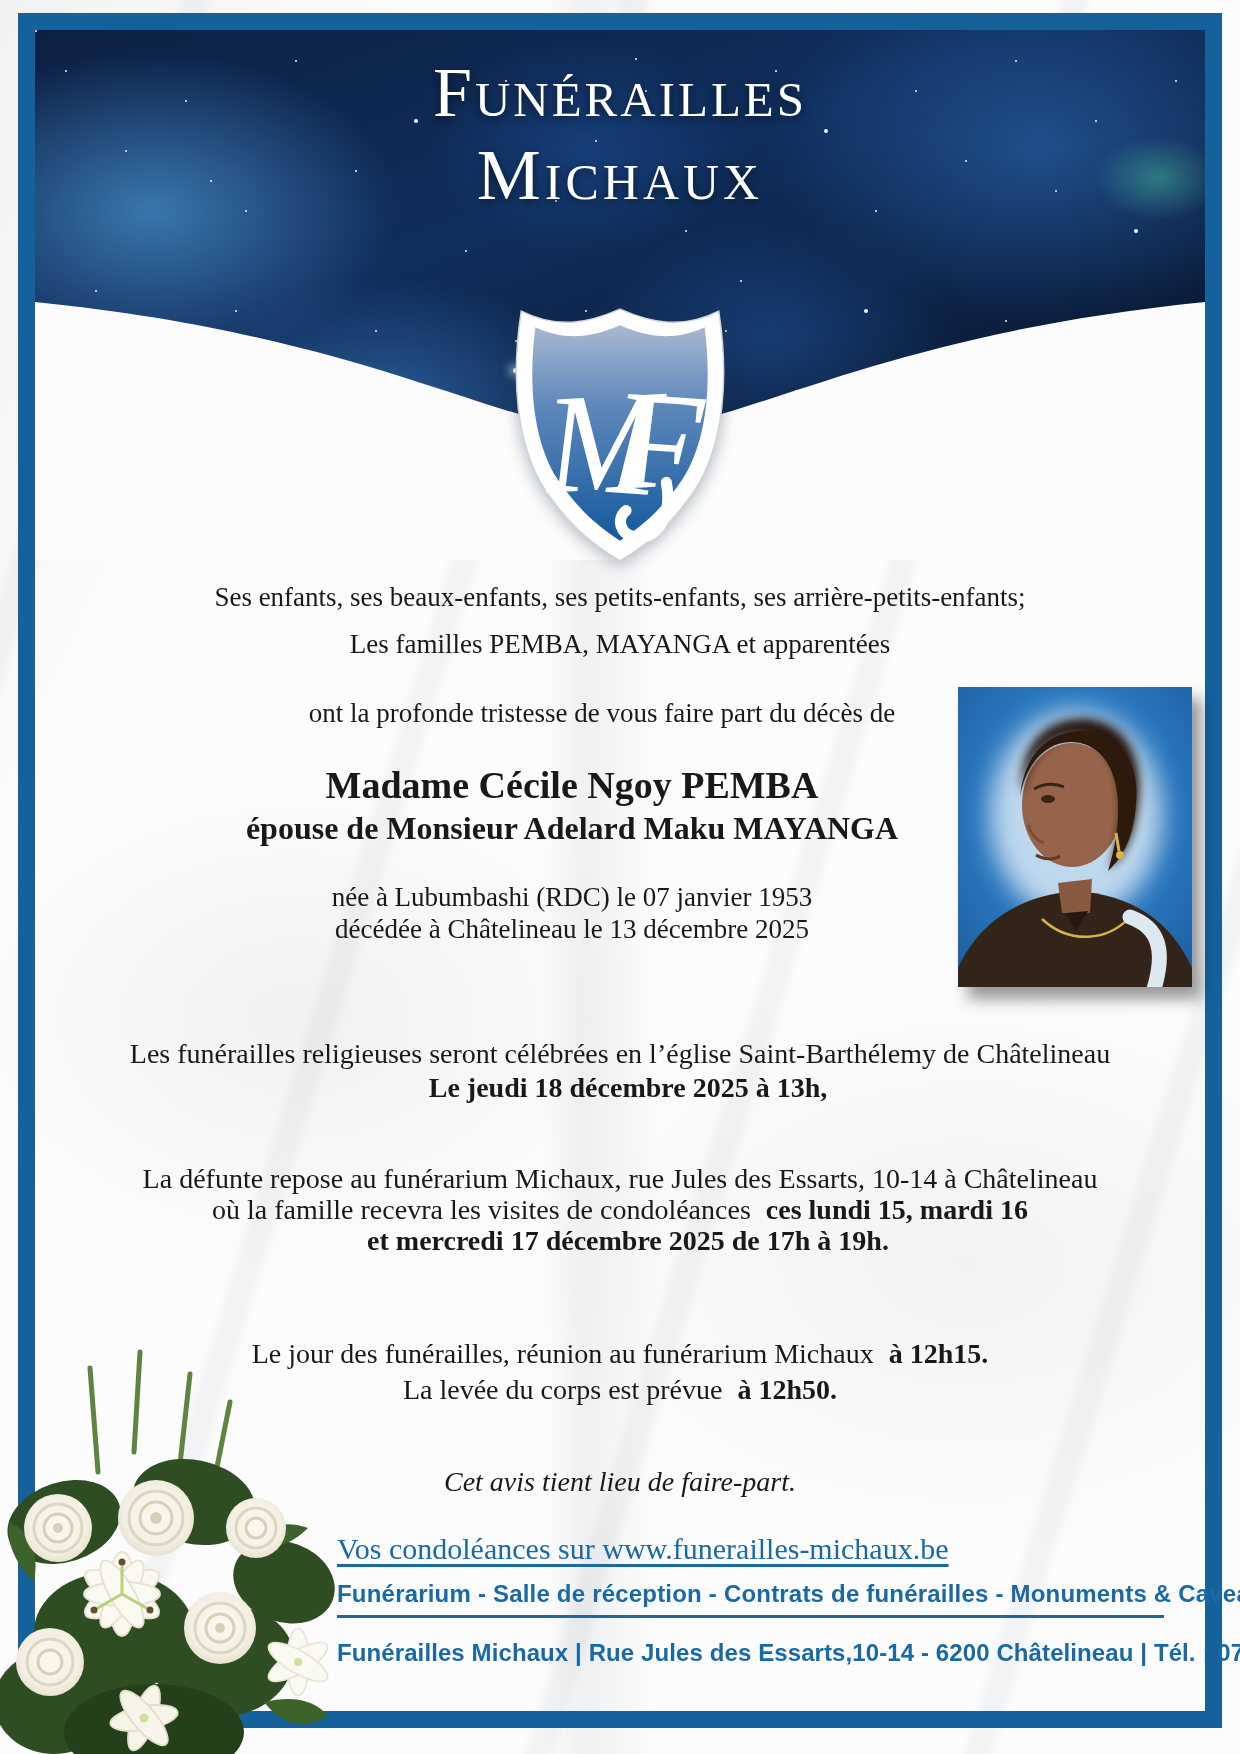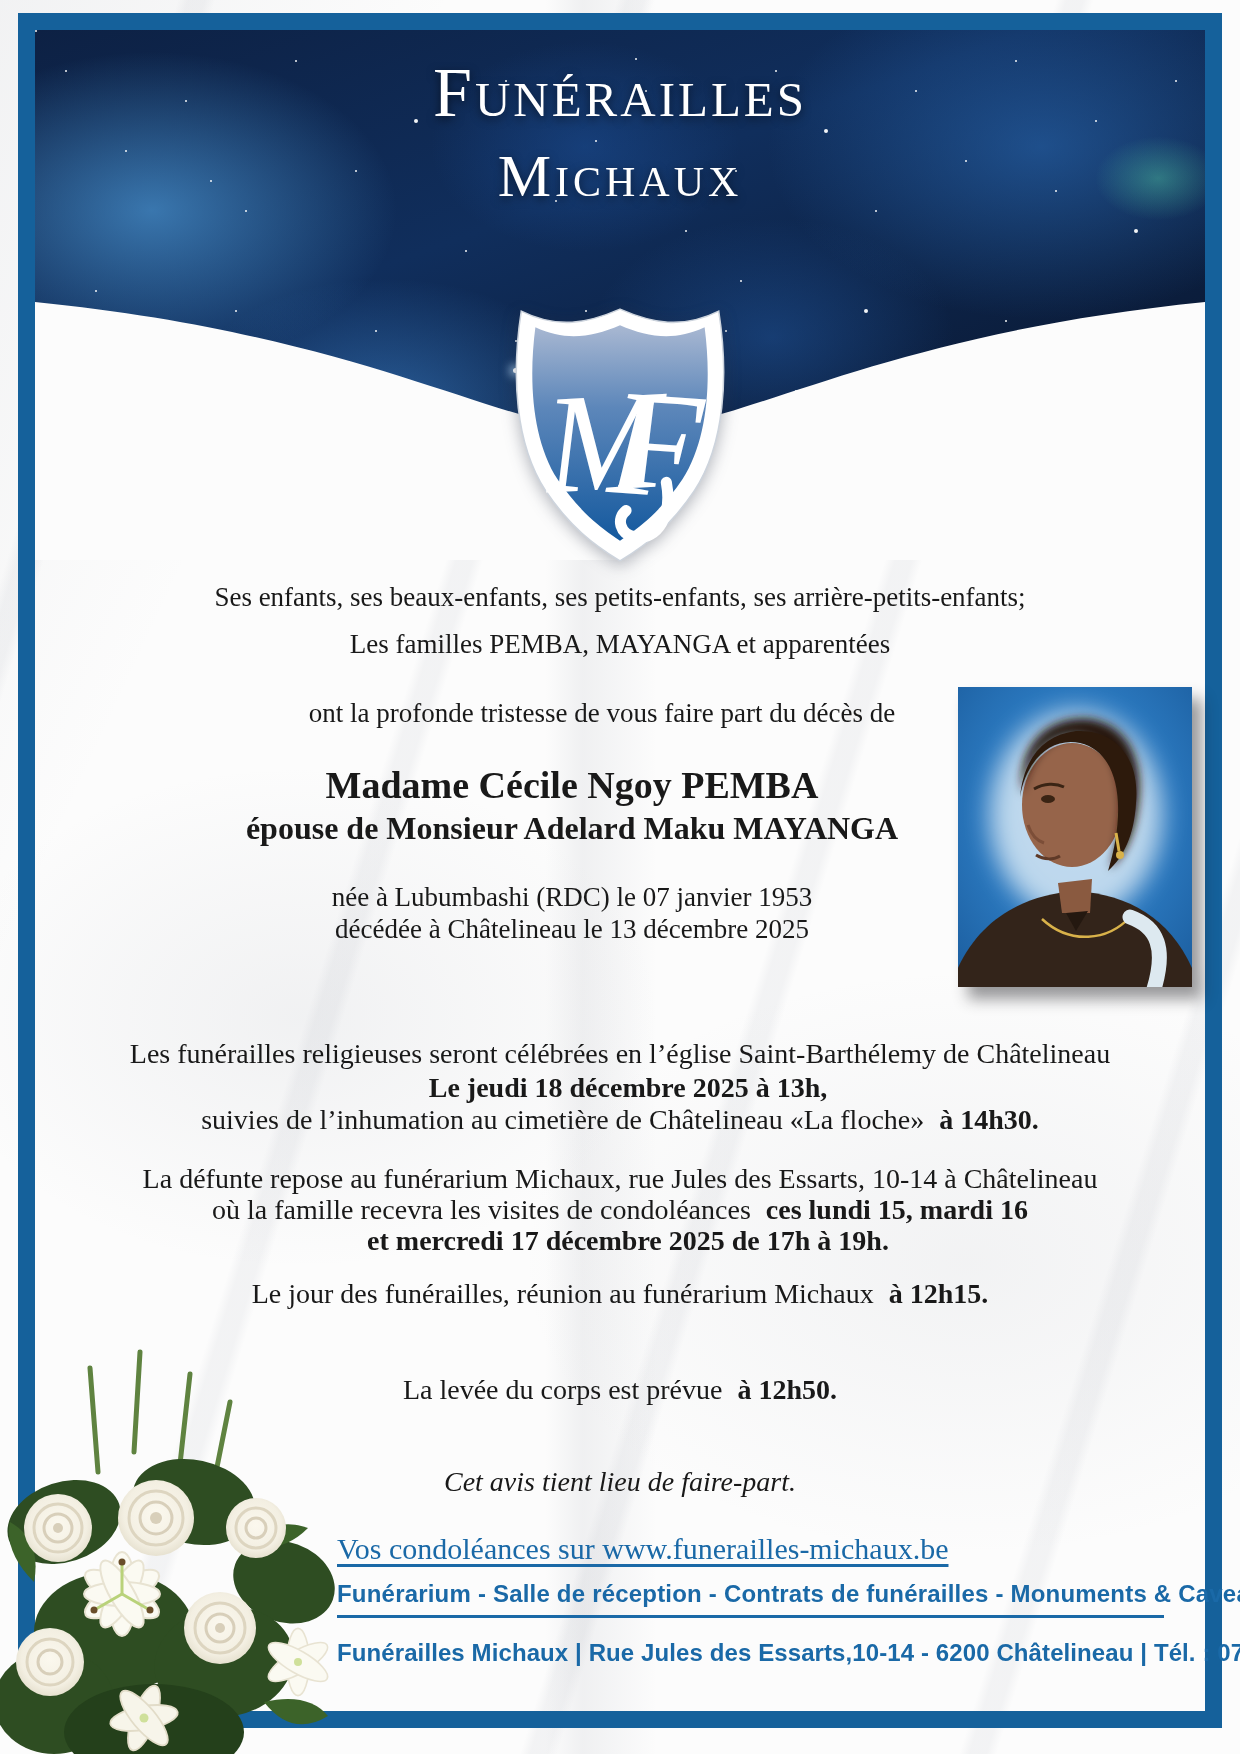--- a/index.html
+++ b/index.html
@@ -37,21 +37,21 @@
       130px 320px 0 #fff, 200px 280px 0 #fff, 270px 350px 0 #fff, 340px 300px 0 #fff, 410px 370px 0 1px #fff,
       480px 310px 0 #fff, 550px 280px 0 #fff, 620px 340px 0 #fff, 690px 300px 0 #fff, 760px 360px 0 #fff,
       830px 280px 0 1px #fff, 900px 330px 0 #fff, 970px 290px 0 #fff, 1040px 350px 0 #fff, 1110px 300px 0 #fff,
       40px 400px 0 #fff, 160px 420px 0 #fff, 300px 430px 0 #fff, 520px 420px 0 #fff, 760px 430px 0 #fff,
       980px 410px 0 #fff, 1120px 390px 0 #fff, 600px 28px 0 #fff, 705px 250px 0 #fff, 175px 150px 0 #fff;}
   .bright-star{position:absolute;left:478px;top:338px;width:5px;height:5px;border-radius:50%;background:#fff;
     box-shadow:0 0 10px 3px rgba(190,225,255,.9), 26px 28px 0 1px #fff;}
   .brand{position:absolute;top:26px;left:0;right:0;text-align:center;color:#fff;
     text-shadow:0 3px 10px rgba(0,0,0,.55);}
   .brand-1{font-variant:small-caps;font-size:70px;letter-spacing:3px;line-height:1.05;}
-  .brand-2{font-variant:small-caps;font-size:60px;letter-spacing:4px;line-height:1.0;margin-top:16px;text-align:center;}
+  .brand-2{font-variant:small-caps;font-size:72px;letter-spacing:4px;line-height:1.0;margin-top:9px;text-align:center;}
   .curve-svg{position:absolute;left:0;bottom:0;width:1170px;height:530px;}
   
   .shield{position:absolute;left:497px;top:295px;width:246px;height:272px;z-index:4;
     filter:drop-shadow(0 4px 8px rgba(40,50,70,.35));}
   
   .photo{position:absolute;left:958px;top:687px;width:234px;height:300px;z-index:3;
     box-shadow:10px 12px 14px rgba(30,30,35,.45);}
   
   .flowers{position:absolute;left:-6px;top:1332px;width:352px;height:430px;z-index:6;}
   
@@ -143,27 +143,26 @@
   <div class="tline sz27" style="top:629px">Les familles PEMBA, MAYANGA et apparentées</div>
   <div class="tline sz27 pr36" style="top:698px">ont la profonde tristesse de vous faire part du décès de</div>
 
   <div class="tline spouse pr96" style="top:810px">épouse de Monsieur Adelard Maku MAYANGA</div>
   <div class="tline name pr96" style="top:764px">Madame Cécile Ngoy PEMBA</div>
   <div class="tline sz27 pr96" style="top:882px">née à Lubumbashi (RDC) le 07 janvier 1953</div>
   <div class="tline sz27 pr96" style="top:914px">décédée à Châtelineau le 13 décembre 2025</div>
 
   <div class="tline sz28" style="top:1038px">Les funérailles religieuses seront célébrées en l’église Saint-Barthélemy de Châtelineau</div>
   <div class="tline sz28 b" style="top:1072px">Le jeudi 18 décembre 2025 à 13h,</div>
-  <div class="tline sz28" style="top:1104px"><span>suivies de l’inhumation au cimetière de Châtelineau «La floche» </span><span class="b">à 14h30.</span></div>
 
   <div class="tline sz28" style="top:1163px">La défunte repose au funérarium Michaux, rue Jules des Essarts, 10-14 à Châtelineau</div>
   <div class="tline sz28" style="top:1194px"><span>où la famille recevra les visites de condoléances </span><span class="b">ces lundi 15, mardi 16</span></div>
   <div class="tline sz28 b" style="top:1225px">et mercredi 17 décembre 2025 de 17h à 19h.</div>
 
-  <div class="tline sz28" style="top:1278px"><span>Le jour des funérailles, réunion au funérarium Michaux </span><span class="b">à 12h15.</span></div>
+  <div class="tline sz28" style="top:1338px"><span>Le jour des funérailles, réunion au funérarium Michaux </span><span class="b">à 12h15.</span></div>
   <div class="tline sz28" style="top:1374px"><span>La levée du corps est prévue </span><span class="b">à  12h50.</span></div>
 
   <div class="tline sz28 italic" style="top:1466px">Cet avis tient lieu de faire-part.</div>
 
   <a class="footer-link">Vos condoléances sur www.funerailles-michaux.be</a>
   <div class="footer-sans services">Funérarium - Salle de réception - Contrats de funérailles - Monuments &amp; Caveaux  - Fleurs</div>
   <div class="rule"></div>
   <div class="footer-sans address">Funérailles Michaux | Rue Jules des Essarts,10-14 - 6200 Châtelineau | Tél. : 071/38.10.27</div>
 
   <svg class="flowers" viewBox="0 0 352 430">

